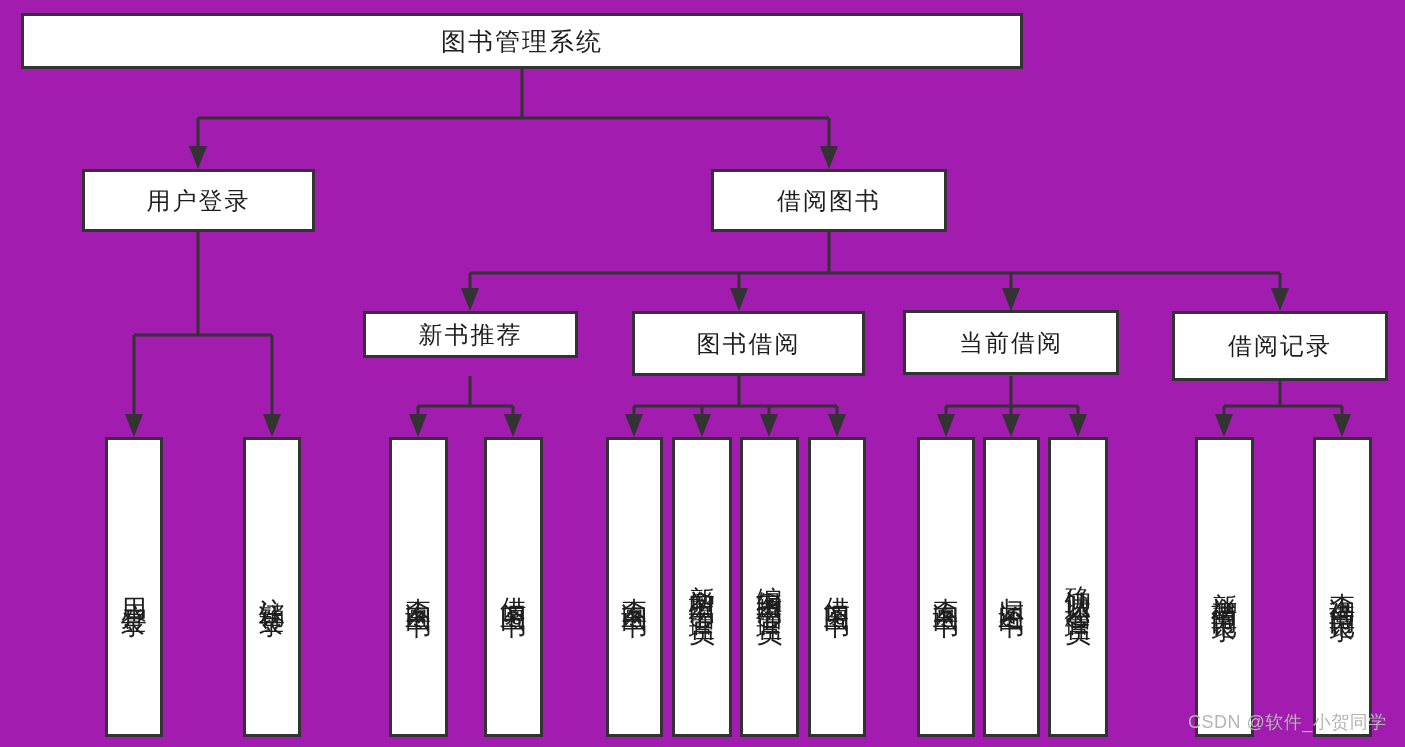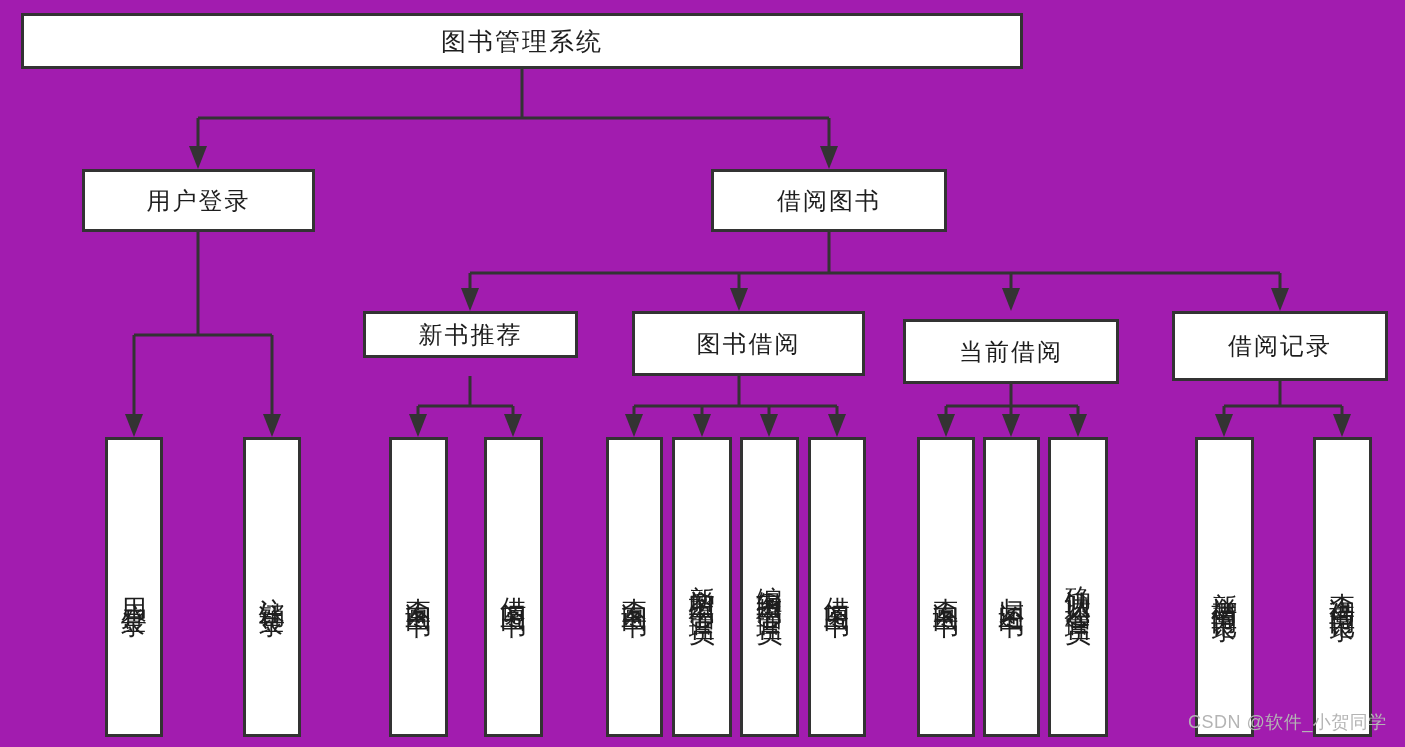--- a/index.html
+++ b/index.html
@@ -112,21 +112,21 @@
       <polygon points="1333,414 1351,414 1342,437" fill="#333333"></polygon>
     </svg>
 
   <div class="node h root" style="left:21px; top:13px; width:1002px; height:56px;">图书管理系统</div>
 
   <div class="node h" style="left:82px; top:169px; width:233px; height:63px;">用户登录</div>
   <div class="node h" style="left:711px; top:169px; width:236px; height:63px;">借阅图书</div>
 
   <div class="node h" style="left:363px; top:311px; width:215px; height:47px;">新书推荐</div>
   <div class="node h" style="left:632px; top:311px; width:233px; height:65px;">图书借阅</div>
-  <div class="node h" style="left:903px; top:319px; width:216px; height:65px;">当前借阅</div>
+  <div class="node h" style="left:903px; top:310px; width:216px; height:65px;">当前借阅</div>
   <div class="node h" style="left:1172px; top:311px; width:216px; height:70px;">借阅记录</div>
 
   <div class="node v" style="left:105px; top:437px; width:58px; height:300px;">
     <span>用户登录</span>
   </div>
   <div class="node v" style="left:243px; top:437px; width:58px; height:300px;">
     <span>注销登录</span>
   </div>
 
   <div class="node v" style="left:389px; top:437px; width:59px; height:300px;">

